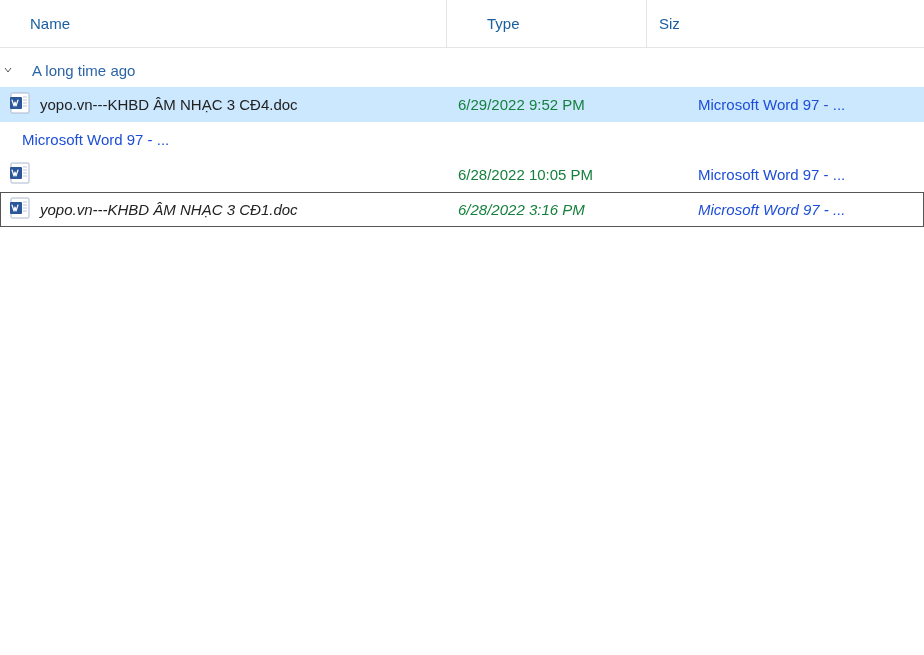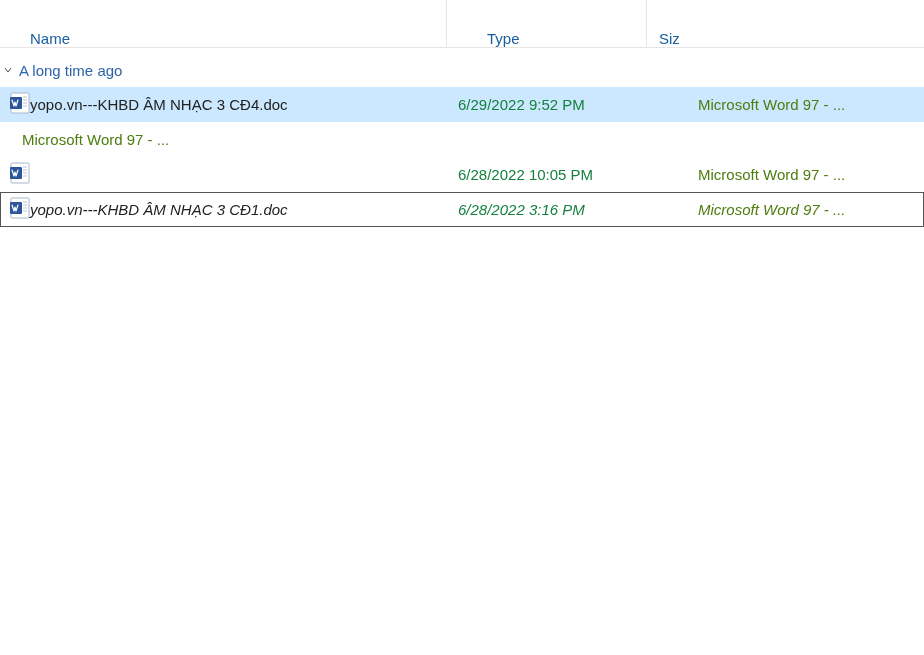--- a/index.html
+++ b/index.html
@@ -20,21 +20,21 @@
       display: flex;
       height: 48px;
       border-bottom: 1px solid #e5e5e5;
       align-items: center;
       position: relative;
     }
     .col-header {
       padding: 0 12px;
       height: 100%;
       display: flex;
-      align-items: flex-end;
+      align-items: center;
       color: #1a5fa0;
       border-left: 1px solid #e5e5e5;
       cursor: default;
     }
     .col-header:first-child {
       border-left: none;
       padding-left: 30px;
     }
     .col-name {
       width: 446px;
@@ -56,21 +56,21 @@
       left: 50%;
       transform: translateX(-50%);
       color: #888;
       font-size: 10px;
     }
     .group-header {
       padding: 14px 0 8px 2px;
       color: #2c64a8;
       display: flex;
       align-items: center;
-      gap: 5px;
+      gap: 18px;
     }
     .chevron {
       font-size: 10px;
       color: #555;
       display: inline-block;
       width: 12px;
       text-align: center;
     }
     .file-row {
       display: flex;
@@ -83,34 +83,35 @@
     }
     .file-row.focused {
       outline: 1px solid #555;
       outline-offset: -1px;
       font-style: italic;
     }
     .file-name-cell {
       width: 436px;
       display: flex;
       align-items: center;
+      gap: 10px;
       color: #222;
       white-space: nowrap;
       overflow: hidden;
       text-overflow: ellipsis;
     }
     .file-date-cell {
       width: 240px;
       padding-left: 12px;
       color: #15803d;
     }
     .file-type-cell {
       width: 200px;
       padding-left: 12px;
-      color: #4d7c0f;
+      color: #1d4ed8;
       white-space: nowrap;
       overflow: hidden;
       text-overflow: ellipsis;
     }
     .doc-icon {
       width: 20px;
       height: 22px;
       flex-shrink: 0;
     }
   </style>

